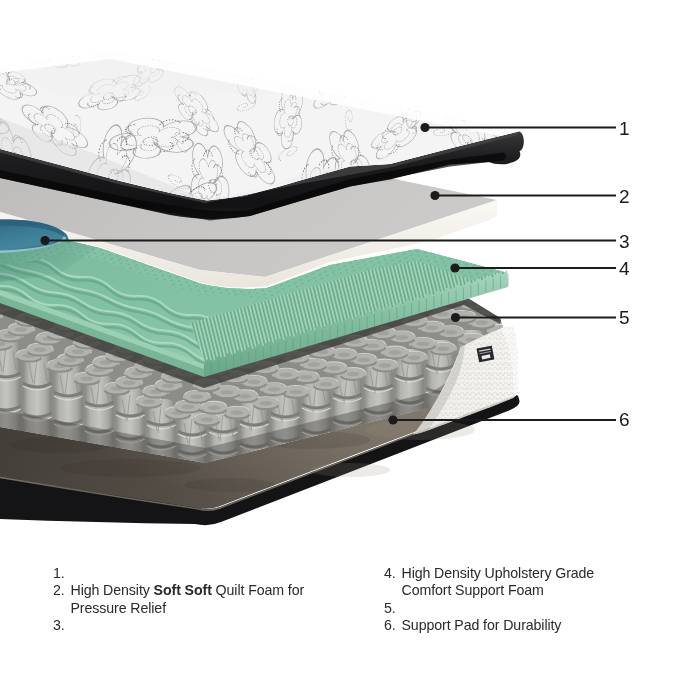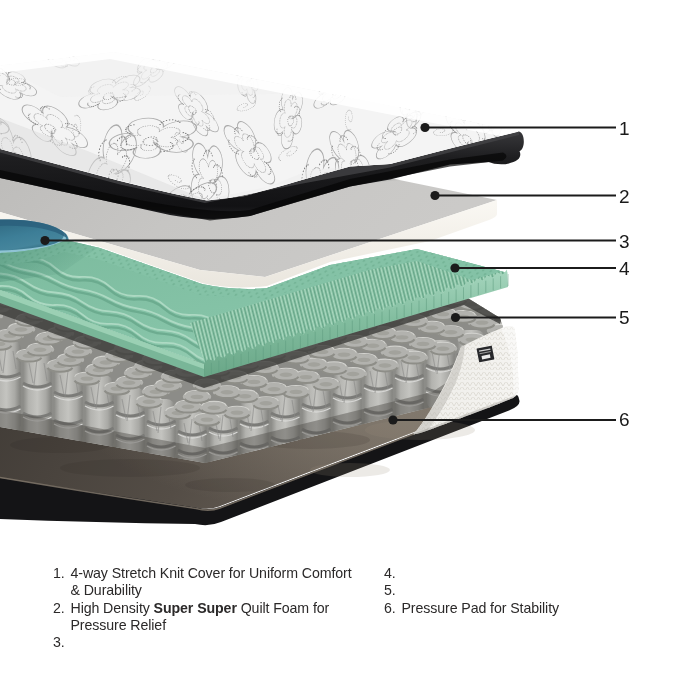--- a/index.html
+++ b/index.html
@@ -2625,34 +2625,34 @@
 <text x="619" y="247.5">3</text>
 <text x="619" y="274.5">4</text>
 <text x="619" y="324">5</text>
 <text x="619" y="426">6</text>
 </g>
 </svg>
 
 <div class="legend" style="left:53px;top:565px;width:330px">
     <div class="li">
       <span class="n">1.</span>
-      <span class="t">4-way Stretch Knit Cover for Uniform Comfort<br>&amp; Durability</span>
     </div>
     <div class="li">
       <span class="n">2.</span>
-      <span class="t">High Density <b>Super Super</b> Quilt Foam for<br>Pressure Relief</span>
+      <span class="t">High Density <b>Soft Soft</b> Quilt Foam for<br>Pressure Relief</span>
     </div>
     <div class="li">
       <span class="n">3.</span>
     </div>
   </div>
 
 <div class="legend" style="left:384px;top:565px;width:300px">
     <div class="li">
       <span class="n">4.</span>
+      <span class="t">High Density Upholstery Grade<br>Comfort Support Foam</span>
     </div>
     <div class="li">
       <span class="n">5.</span>
     </div>
     <div class="li">
       <span class="n">6.</span>
-      <span class="t">Pressure Pad for Stability</span>
+      <span class="t">Support Pad for Durability</span>
     </div>
   </div>
 </body></html>

